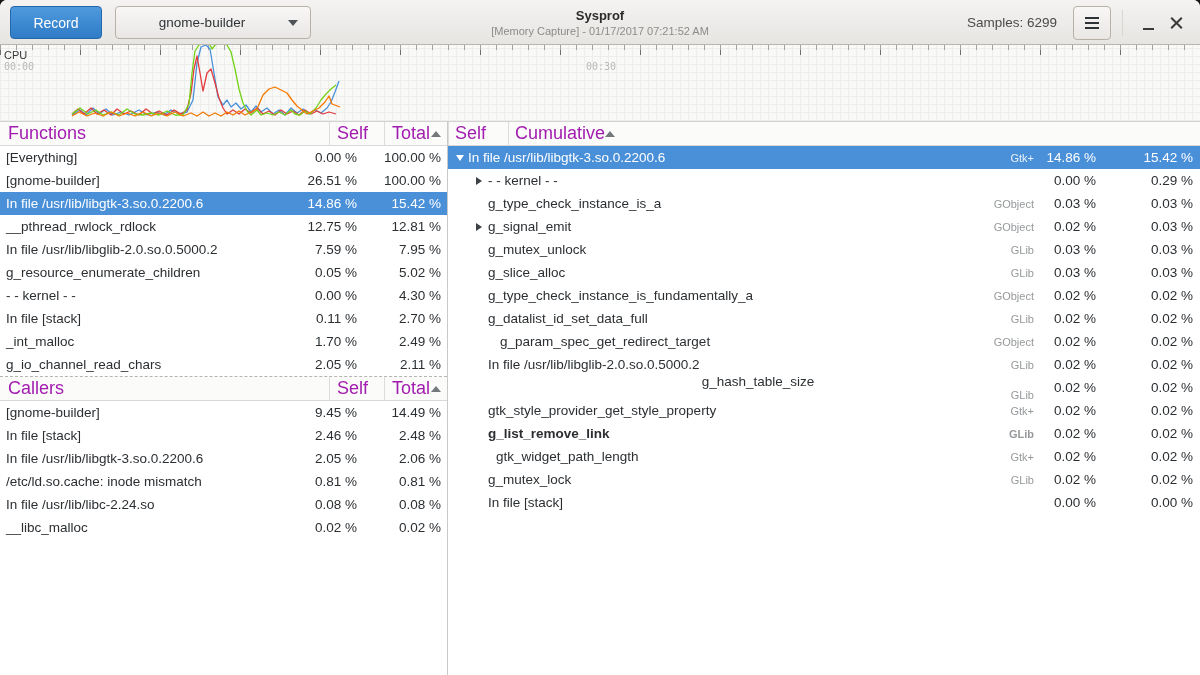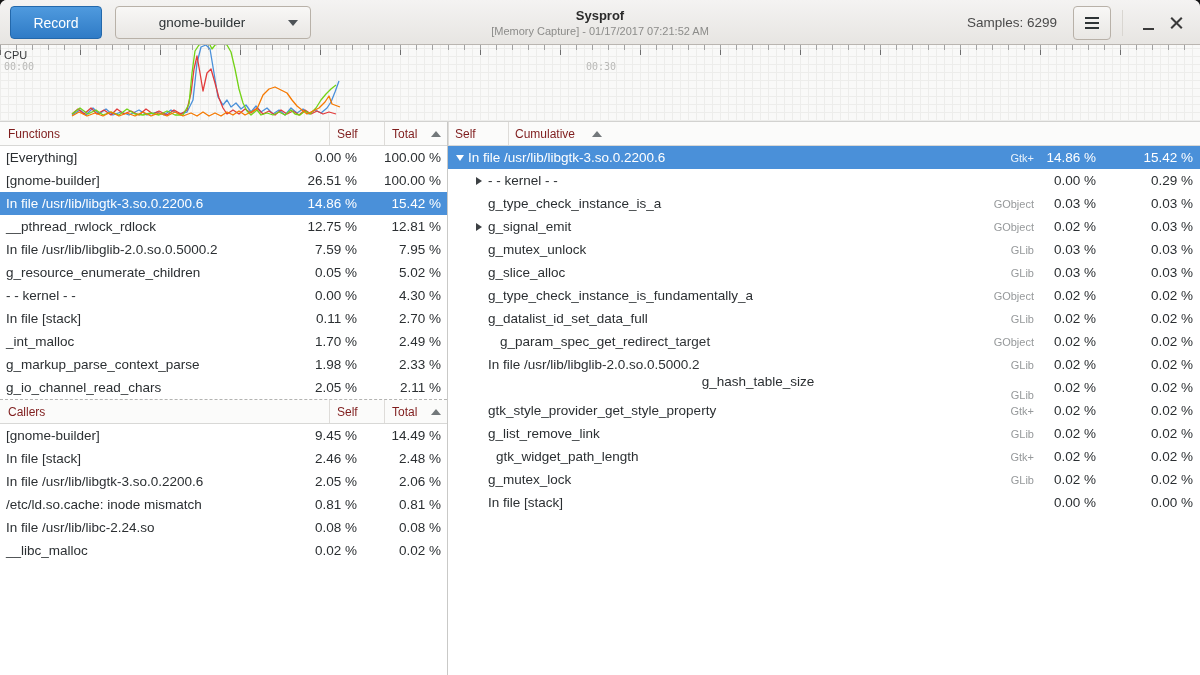--- a/index.html
+++ b/index.html
@@ -78,21 +78,21 @@
   .tstamp { position:absolute; top:16px; font-size:10px; color:#b9b9b7; font-family:"DejaVu Sans Mono", monospace; }
   .t0 { left:4px; } .t30 { left:586px; }
   #cpu-svg { position:absolute; left:0; top:0; width:1200px; height:77px; }
 
   
   .main { display:flex; height:553px; background:#ffffff; }
   .left-pane { width:448px; border-right:1px solid #c9c9c7; }
   .right-pane { flex:1; }
 
   .thead { display:flex; height:24px; background:#fbfbfa; border-bottom:1px solid #d8d8d6; }
-  .th { font-size:12px; color:#7f1d1d; display:flex; align-items:center; }
+  .th { font-size:18px; color:#a21caf; display:flex; align-items:center; }
   .th.first { flex:1; padding-left:8px; }
   .th.sep { border-left:1px solid #dedcd9; }
   .sort-arrow {
     width:0; height:0; margin-left:auto; margin-right:6px;
     border-left:5px solid transparent; border-right:5px solid transparent;
     border-bottom:6px solid #73787b;
   }
   .trow { display:flex; height:23px; align-items:center; font-size:13.5px; color:#2b2f32; }
   .trow.selected { background:#4a90d9; color:#ffffff; }
   .cell { white-space:nowrap; overflow:hidden; }
@@ -223,25 +223,20 @@
               <span class="cell name">In file [stack]</span>
               <span class="cell num self">0.11 %</span>
               <span class="cell num total">2.70 %</span>
             </div>
             <div class="trow">
               <span class="cell name">_int_malloc</span>
               <span class="cell num self">1.70 %</span>
               <span class="cell num total">2.49 %</span>
             </div>
             <div class="trow">
-              <span class="cell name">g_markup_parse_context_parse</span>
-              <span class="cell num self">1.98 %</span>
-              <span class="cell num total">2.33 %</span>
-            </div>
-            <div class="trow">
               <span class="cell name">g_io_channel_read_chars</span>
               <span class="cell num self">2.05 %</span>
               <span class="cell num total">2.11 %</span>
             </div>
           </div>
       </section>
 
       <section class="callers-section">
         <div class="thead">
           <div class="th first">Callers</div>
@@ -402,21 +397,21 @@
           <div class="trow">
             <span class="cell name" style="padding-left: 28px;">
               <span class="expander"></span>
               <span class="fn">gtk_style_provider_get_style_property</span>
               <span class="tag">Gtk+</span>
             </span>
             <span class="cell num self2">0.02 %</span>
             <span class="cell num cum">0.02 %</span>
           </div>
           <div class="trow">
-            <span class="cell name" style="padding-left: 28px;">
+            <span class="cell name" style="padding-left: 28px; font-weight: bold;">
               <span class="expander"></span>
               <span class="fn">g_list_remove_link</span>
               <span class="tag">GLib</span>
             </span>
             <span class="cell num self2">0.02 %</span>
             <span class="cell num cum">0.02 %</span>
           </div>
           <div class="trow">
             <span class="cell name" style="padding-left: 28px; gap: 8px;">
               <span class="expander"></span>

